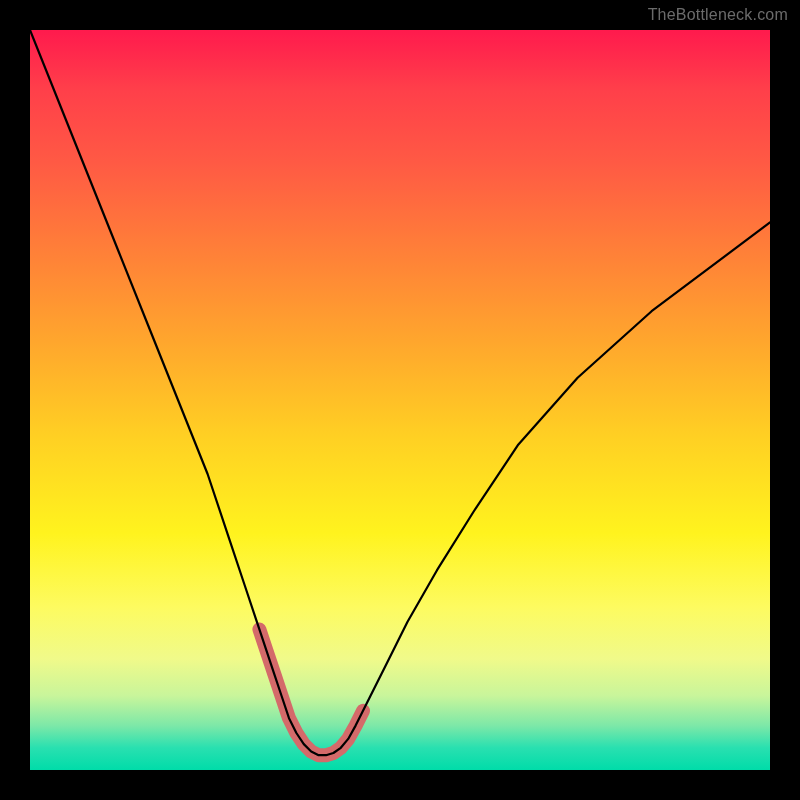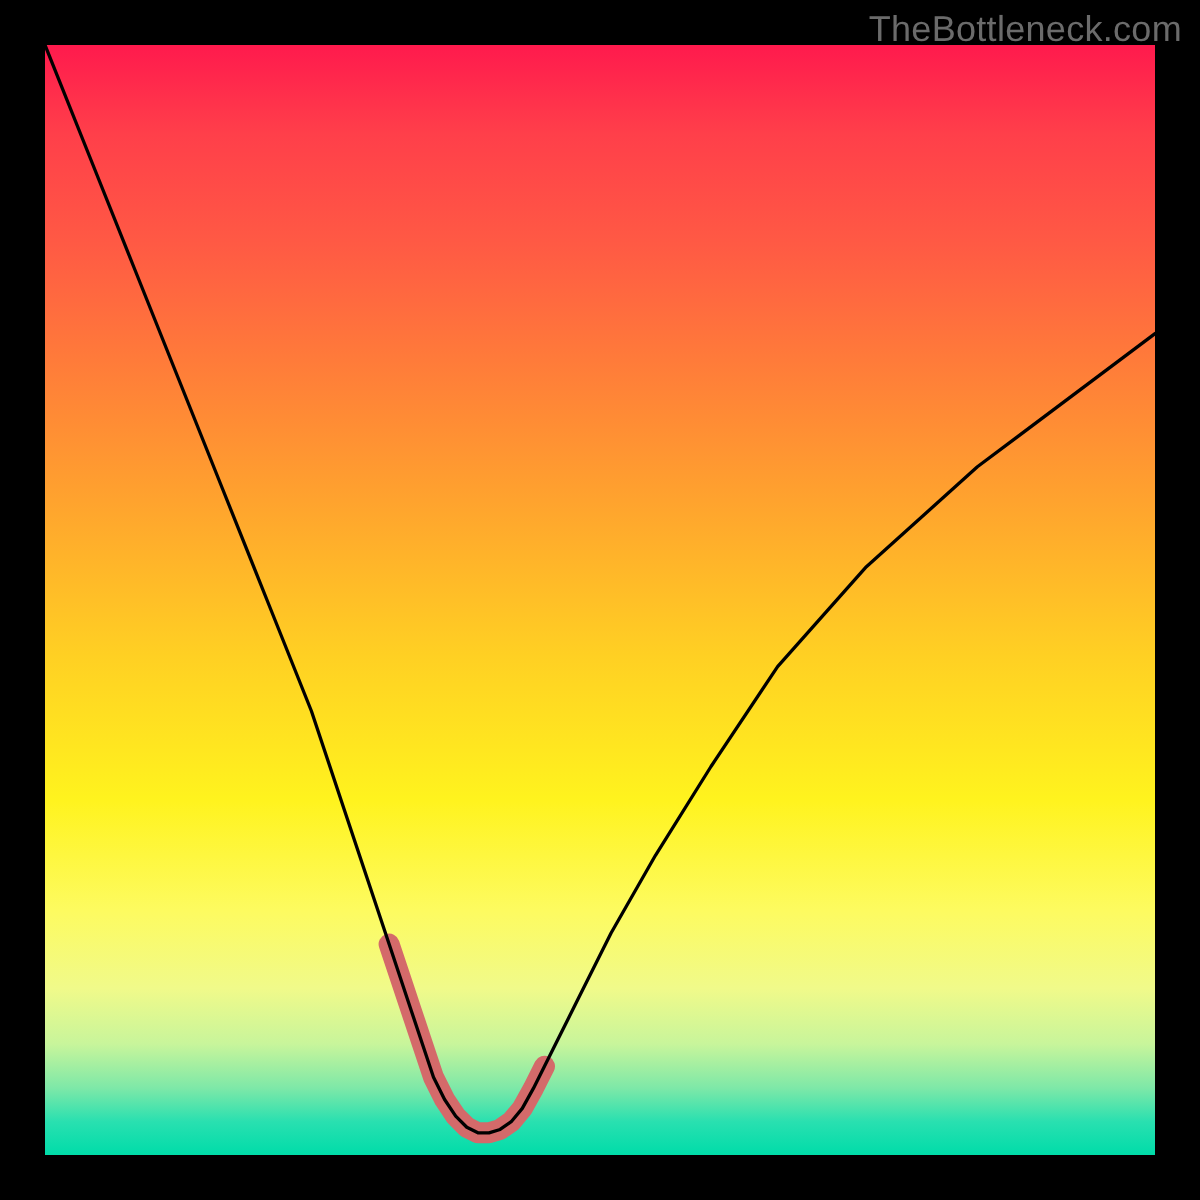--- a/index.html
+++ b/index.html
@@ -31,21 +31,21 @@
       #7de8a8 94%,
       #29e0b0 97%,
       #00dca9 100%
     );
   }
   .watermark {
     position: absolute;
     top: 6px;
     right: 12px;
     color: #6b6b6b;
-    font-size: 24px;
+    font-size: 16px;
     letter-spacing: 0.2px;
     user-select: none;
   }
   svg.plot {
     position: absolute;
     left: 0;
     top: 0;
   }
 </style>
 </head>

